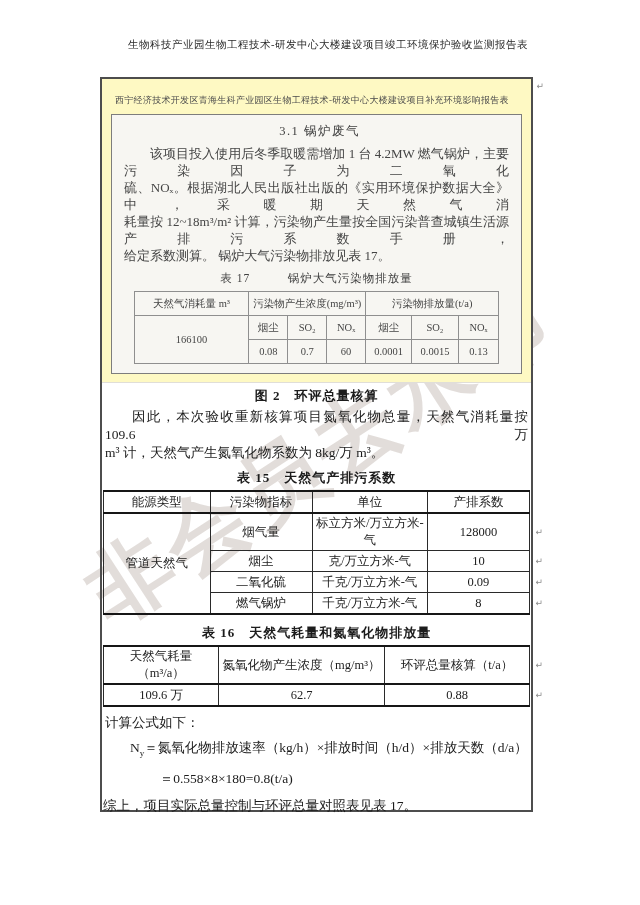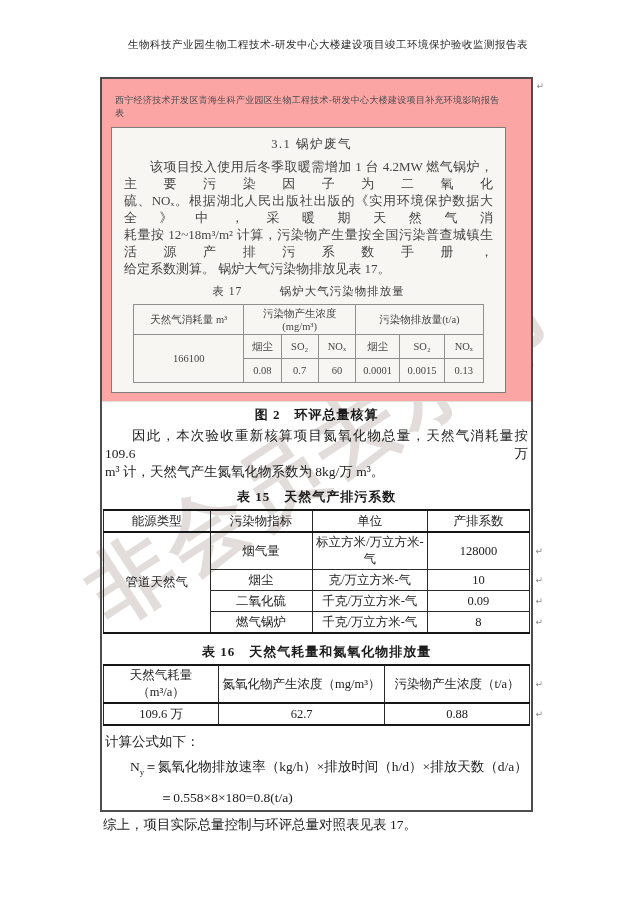--- a/index.html
+++ b/index.html
@@ -23,21 +23,21 @@
     font-size:11.5px; color:#222; z-index:2;
   }
   .cell {
     position:absolute; left:100px; top:77px; width:433px; height:735px;
     border:2px solid #4d4d4d; box-sizing:border-box; z-index:1; background:transparent;
   }
   .cell-pmark { position:absolute; right:-13px; top:2px; font-size:9px; color:#8b8b8b;
     font-family:"DejaVu Sans",sans-serif; }
   
   .scan {
-    background:#fca5a5; padding:15px 16px 8px 0; color:#474747;
+    background:#fef9c3; padding:15px 0 8px 0; color:#474747;
     filter:blur(0.3px); border-bottom:1px solid #e0ded8;
   }
   .scan-header { font-size:9px; margin:0 14px 7px 13px; letter-spacing:0.3px; color:#4c4c4c; }
   .scan-box { border:1px solid #7d7d7d; margin:0 9px; padding:5px 12px 9px 12px; background:#f7f6f2; }
   .scan-heading { font-size:12.5px; letter-spacing:1.5px; margin:3px 0 5px 6px; color:#3f3f3f;text-align:center; }
   .scan-para { font-size:13px; line-height:17px; color:#454545; }
   .scan-para .ind { text-indent:2em; }
   .jl { text-align:justify; text-align-last:justify; }
   .scan-caption { text-align:center; font-size:11.5px; margin:7px 0 5px 0; color:#3f3f3f; letter-spacing:1px; }
   table.scan-table {
@@ -165,21 +165,21 @@
           </tr>
         </tbody>
       </table>
 
       <div class="tbl-caption cap16">表 16　天然气耗量和氮氧化物排放量</div>
       <table class="doc">
         <thead>
           <tr>
             <th style="width:27%">天然气耗量（m³/a）</th>
             <th style="width:39%">氮氧化物产生浓度（mg/m³）</th>
-            <th style="width:34%"><span>污染物产生浓度（t/a）</span><span class="pmark">↵</span></th>
+            <th style="width:34%"><span>环评总量核算（t/a）</span><span class="pmark">↵</span></th>
           </tr>
         </thead>
         <tbody>
           <tr>
             <td>109.6 万</td>
             <td>62.7</td>
             <td><span>0.88</span><span class="pmark">↵</span></td>
           </tr>
         </tbody>
       </table>

